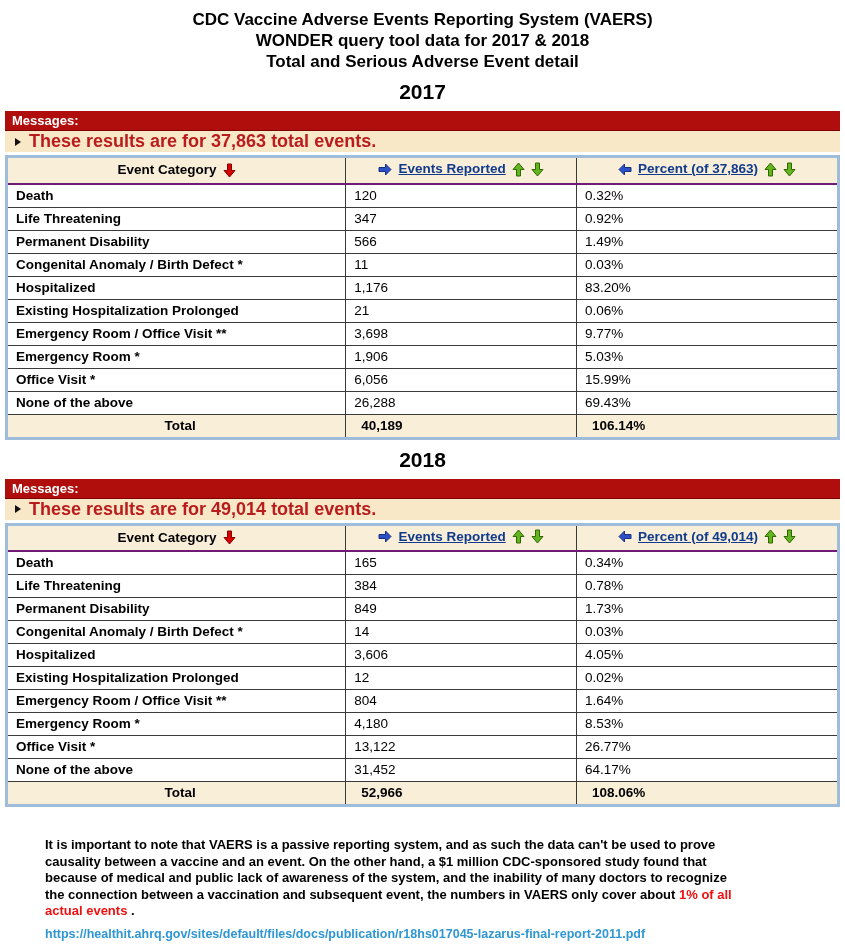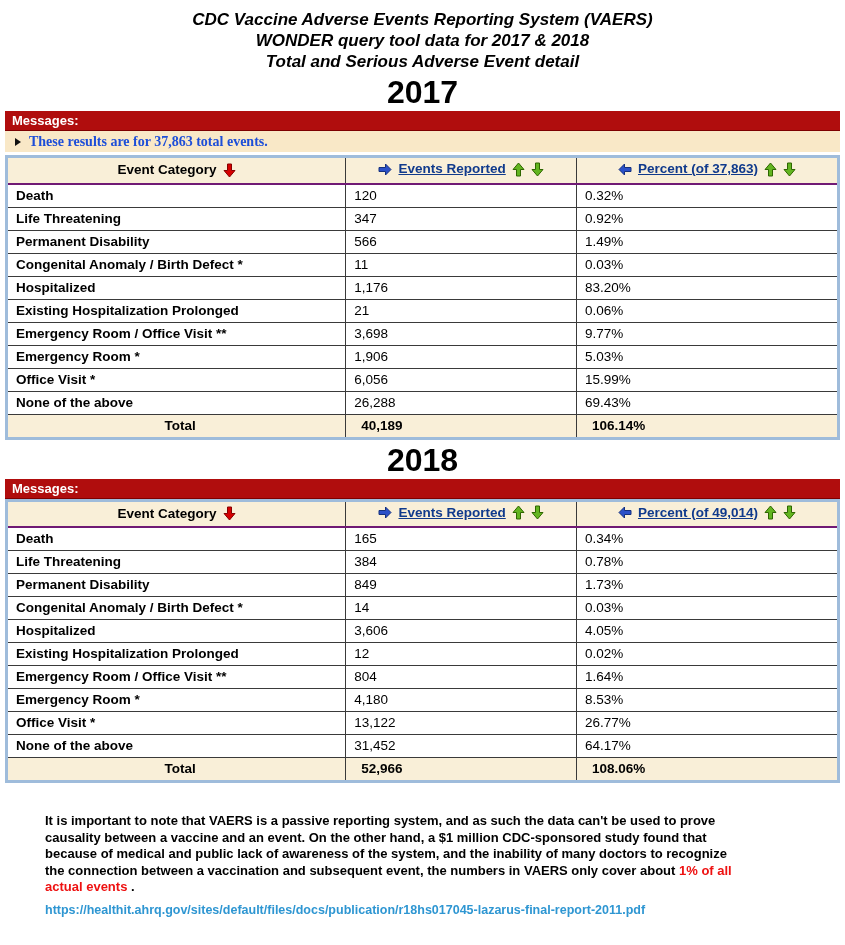--- a/index.html
+++ b/index.html
@@ -10,52 +10,50 @@
     font-family: "Liberation Sans", sans-serif;
     overflow: hidden;
   }
   .title-block {
     padding-top: 9px;
     text-align: center;
     font-weight: bold;
     font-size: 17px;
     line-height: 21px;
     color: #000;
-    font-style: italic;
   }
   .year-heading {
     text-align: center;
     font-weight: bold;
-    font-size: 32px;
+    font-size: 21px;
     line-height: 28px;
     margin: 6px 0 5px 0;
     color: #000;
   }
   .section { margin: 0 5px; }
   .msg-bar {
     background: #B00D0D;
     border-bottom: 1px solid #7d0000;
     color: #ffffff;
     font-weight: bold;
     font-size: 13px;
     line-height: 15px;
     padding: 2px 1px 2px 7px;
   }
   .msg-row {
     background: #F9E8C7;
-    color: #1d4ed8;
-    font-weight: bold;
-    font-size: 14px;
+    color: #b91c1c;
+    font-weight: bold;
+    font-size: 18px;
     line-height: 15px;
     padding: 3px 6px 3px 10px;
     display: flex;
     align-items: center;
     gap: 8px;
     margin-bottom: 3px;
-    font-family: Liberation Serif, serif;
   }
   .tri {
     width: 0; height: 0;
     border-left: 6px solid #111;
     border-top: 4px solid transparent;
     border-bottom: 4px solid transparent;
     flex: 0 0 auto;
   }
   table.events {
     width: 100%;
@@ -235,20 +233,24 @@
       <td class="num">106.14%</td>
     </tr>
   </tbody>
     </table>
 </div>
 
 <div class="year-heading">2018</div>
 
 <div class="section">
   <div class="msg-bar">Messages:</div>
+  <div class="msg-row">
+    <span class="tri"></span>
+    <span>These results are for 49,014 total events.</span>
+  </div>
 
   <table class="events">
     <colgroup>
         <col class="c1">
         <col class="c2">
         <col class="c3">
       </colgroup>
     <tbody>
         <tr>
       <th>

